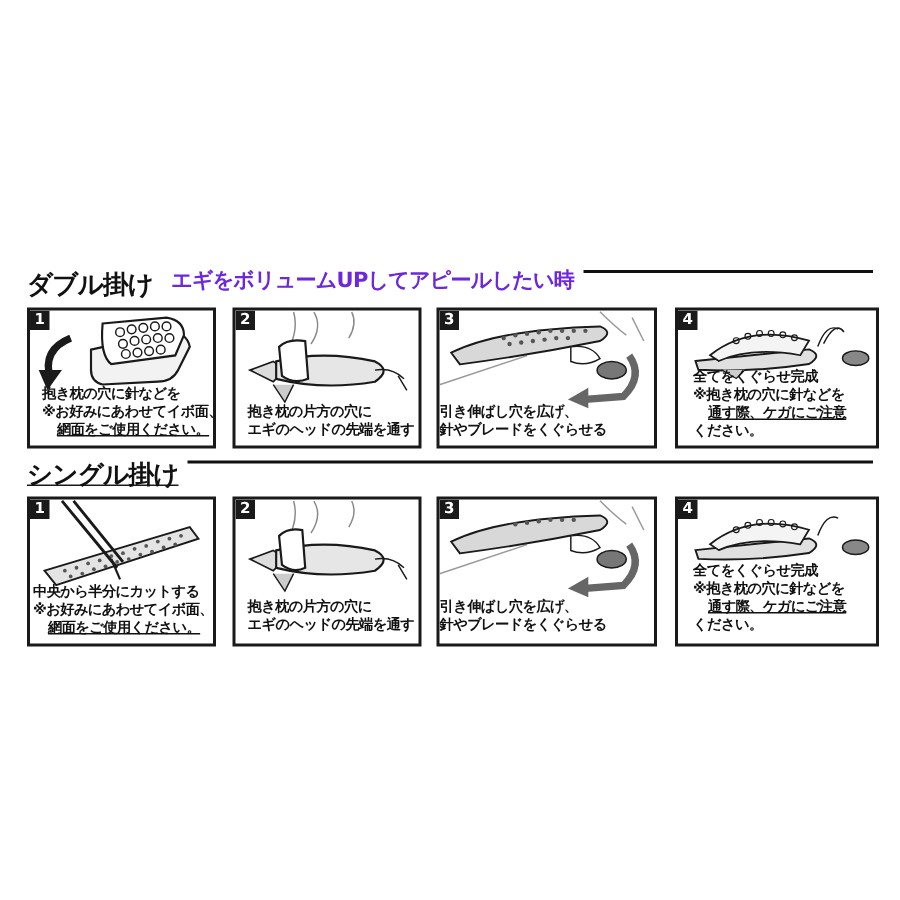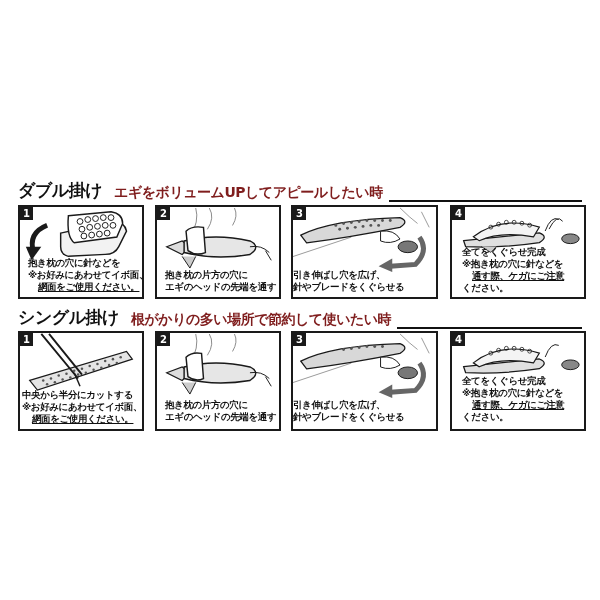--- a/index.html
+++ b/index.html
@@ -1,24 +1,24 @@
 <!DOCTYPE html>
 <html><head>
 <meta charset="utf-8">
 <style>
   * { box-sizing: border-box; margin: 0; padding: 0; }
   html, body { width: 600px; height: 600px; background: #ffffff; overflow: hidden; }
   body { position: relative; font-family: "DejaVu Sans", "Liberation Sans", sans-serif; color: #1a1a1a; }
 
   .section-header {
     position: absolute; left: 18px; right: 18px; height: 24px;
-    display: flex; align-items: flex-end; white-space: nowrap;
+    display: flex; align-items: flex-start; white-space: nowrap;
   }
   .section-title { font-size: 17px; font-weight: bold; letter-spacing: -0.5px; color: #111; }
-  .section-sub { font-size: 14px; font-weight: bold; margin-left: 12px; letter-spacing: -0.5px; color: #7f1d1d; }
+  .section-sub { font-size: 14px; font-weight: bold; margin-left: 12px; letter-spacing: -0.5px; color: #6d28d9; }
   .section-rule { flex: 1; height: 2px; background: #111; margin-left: 6px; margin-top: 2px; }
 
   .panel {
     position: absolute; border: 2px solid #1a1a1a; background: #fff; overflow: hidden;
   }
   .step-num {
     position: absolute; left: 0; top: 0; width: 13px; height: 13px;
     background: #1a1a1a; color: #fff; font-size: 10px; font-weight: bold;
     line-height: 13px; text-align: center; font-family: "DejaVu Sans", sans-serif;
   }
@@ -138,23 +138,22 @@
   </svg>
   <span class="step-num">4</span>
   <div class="caption" style="text-align:left; padding-left:10px; bottom:3px;">
     <span class="line">全てをくぐらせ完成</span>
     <span class="line">※抱き枕の穴に針などを</span>
     <span class="line indent">通す際、ケガにご注意</span>
     <span class="line">ください。</span>
   </div>
 </div>
 
-<div class="section-header" style="top:305px;">
+<div class="section-header" style="top:305px;text-decoration:underline;">
   <span class="section-title">シングル掛け</span>
-  <span class="section-sub">根がかりの多い場所で節約して使いたい時</span>
   <span class="section-rule"></span>
 </div>
 
 <div class="panel" style="left:18px; top:331px; width:126px; height:100px;">
   <svg class="illus" height="60" viewBox="0 0 126 60">
     <path d="M10 48 L110 18 L116 26 L18 58 Z" fill="#e4e4e4" stroke="#1a1a1a" stroke-width="1.3"></path>
     <g fill="#555">
         <circle cx="24" cy="48" r="1.3"></circle>
         <circle cx="32" cy="46" r="1.3"></circle>
         <circle cx="40" cy="43" r="1.3"></circle>

